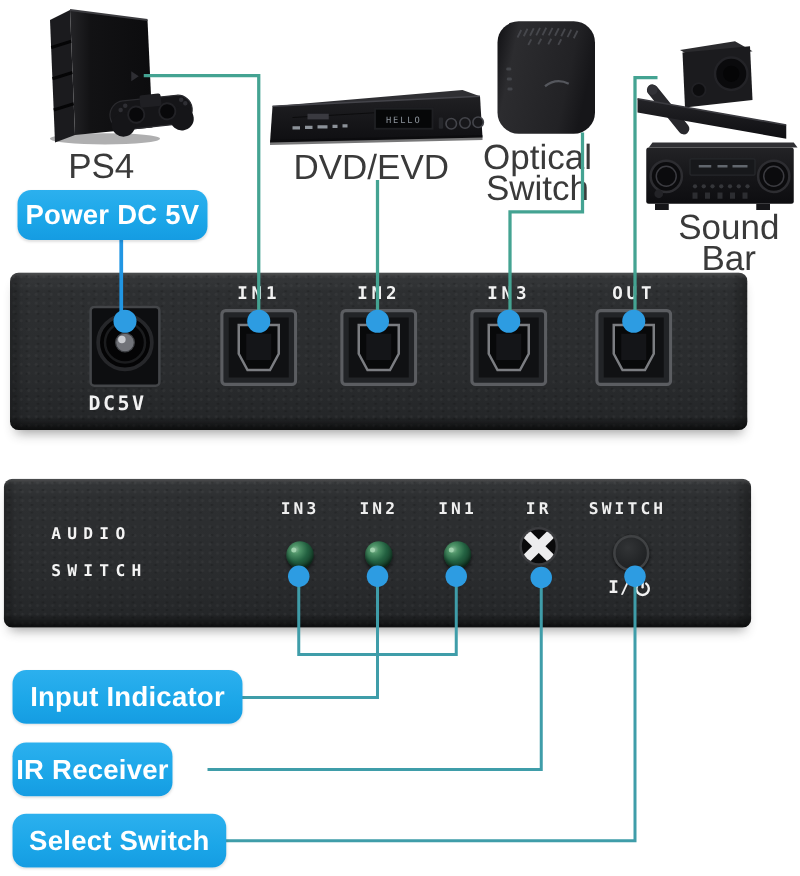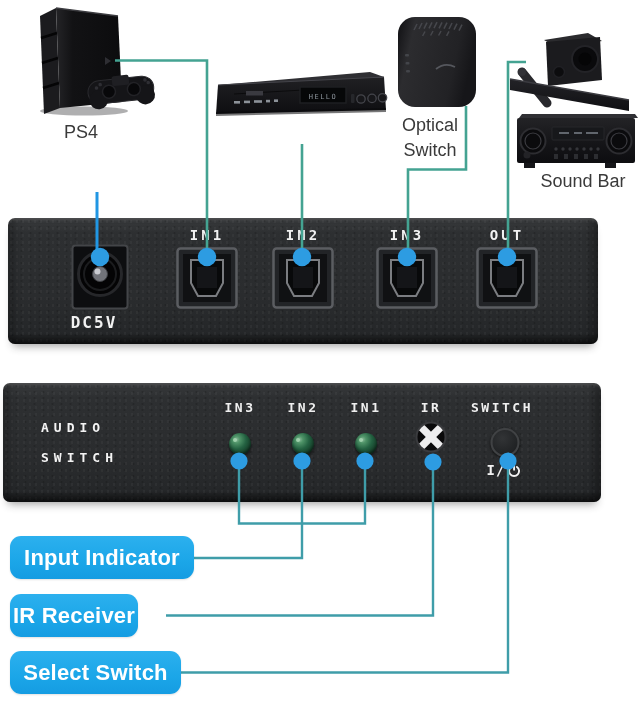--- a/index.html
+++ b/index.html
@@ -2,21 +2,21 @@
 <html style="--callout-blue: #1BA6E8; --line-teal-top: #44A392; --line-teal-bottom: #3F9DA9; --line-blue: #2196E3; --dot-blue: #2D9CE2; --led-green: #2E7D4F; --panel-dark: #2B2D2F;"><head>
 <meta charset="utf-8">
 <style>
   html,body{margin:0;padding:0;background:#ffffff;}
   .canvas{position:relative;width:640px;height:701px;background:#ffffff;overflow:hidden;
           font-family:"Liberation Sans",sans-serif;}
   .abs{position:absolute;}
 
   
   .caption{position:absolute;transform:translateX(-50%);text-align:center;
-           color:#3a3a3a;font-size:18px;line-height:25px;font-weight:400;}
+           color:#3a3a3a;font-size:28px;line-height:25px;font-weight:400;}
 
   
   .callout{position:absolute;background:linear-gradient(180deg,#2cb0ee,var(--callout-blue,#1BA6E8) 60%,#159ce2);
            border-radius:11px;color:#fff;font-size:22px;font-weight:700;
            display:flex;align-items:center;justify-content:center;letter-spacing:.2px;
            box-shadow:0 1px 2px rgba(0,0,0,.12);}
 
   
   .panel{position:absolute;border-radius:7px;
          background:
@@ -211,20 +211,21 @@
           <rect x="82" y="126" width="4" height="5"></rect>
         <rect x="92" y="126" width="4" height="5"></rect>
       </g>
       <circle cx="25" cy="127" r="3.5" fill="#232327"></circle>
       <rect x="22" y="135" width="11" height="5" fill="#161619"></rect>
       <rect x="103" y="135" width="11" height="5" fill="#161619"></rect>
     </g>
   </svg>
 
   <div class="caption" style="left:81px;top:120px">PS4</div>
+  <div class="caption" style="left:297px;top:121px">DVD/EVD</div>
   <div class="caption" style="left:430px;top:113px;width:92px">Optical Switch</div>
   <div class="caption" style="left:583px;top:169px;width:120px">Sound Bar</div>
 
   <div class="panel" style="left:8px;top:218px;width:590px;height:126px">
     <div class="panel-top"></div>
     <div class="panel-bottom"></div>
 
     <svg class="abs" style="left:63px;top:26px" width="58" height="66" viewBox="0 0 58 66">
       <rect x="1.5" y="1.5" width="55" height="63" rx="3" fill="#0d0e10" stroke="#434548" stroke-width="2"></rect>
       <circle cx="29" cy="30" r="21.5" fill="#040405" stroke="#26272a" stroke-width="3"></circle>
@@ -330,17 +331,18 @@
       <circle cx="407" cy="257" r="9.2"></circle>
       <circle cx="507" cy="257" r="9.2"></circle>
       <circle cx="239" cy="461" r="8.6"></circle>
       <circle cx="302" cy="461" r="8.6"></circle>
       <circle cx="365" cy="461" r="8.6"></circle>
       <circle cx="433" cy="462" r="8.6"></circle>
       <circle cx="508" cy="461" r="8.6"></circle>
     </g>
   </svg>
 
+  <div class="callout" style="left:14px;top:152px;width:152px;height:40px;z-index:6">Power DC 5V</div>
   <div class="callout" style="left:10px;top:536px;width:184px;height:43px;z-index:6">Input Indicator</div>
   <div class="callout" style="left:10px;top:594px;width:128px;height:43px;z-index:6">IR Receiver</div>
   <div class="callout" style="left:10px;top:651px;width:171px;height:43px;z-index:6">Select Switch</div>
 
 </div>
 
 </body></html>

